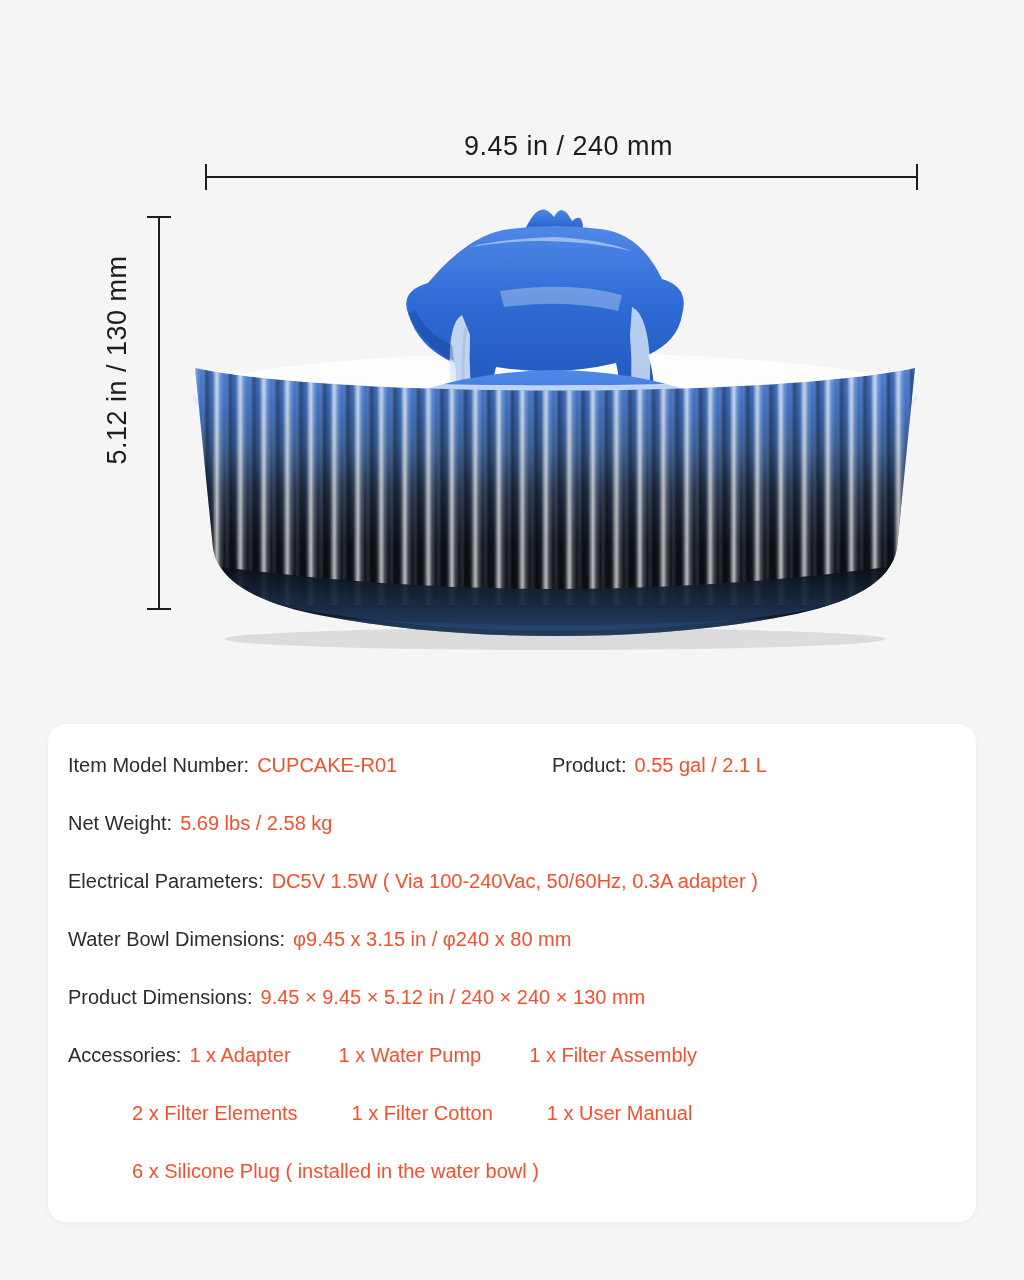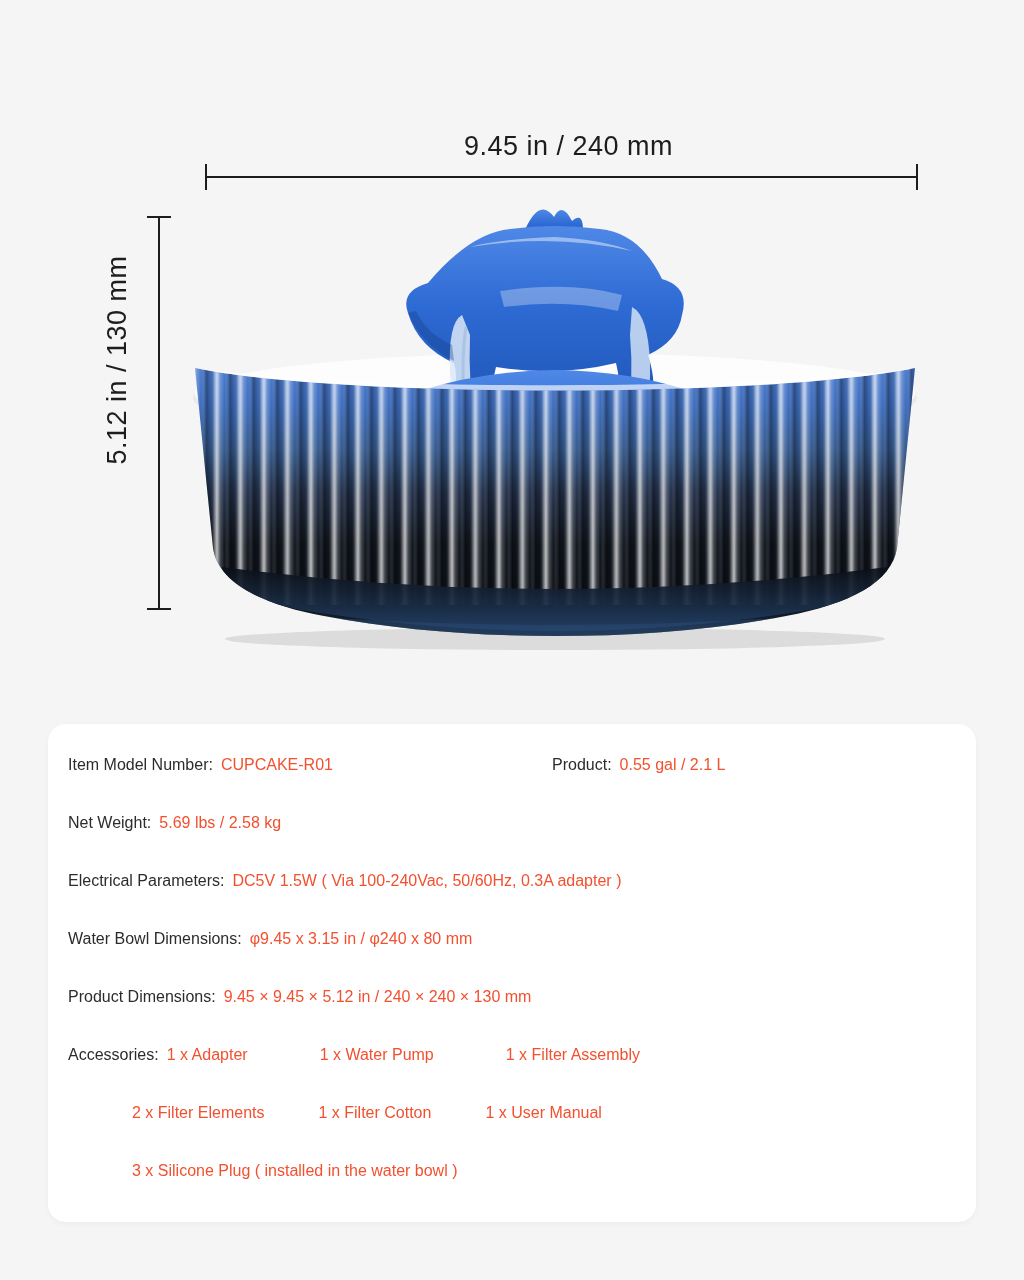--- a/index.html
+++ b/index.html
@@ -51,28 +51,28 @@
 
   
   .hero-svg{position:absolute;left:170px;top:195px;width:770px;height:460px;}
 
   
   .spec-card{
     position:absolute;left:48px;top:724px;width:928px;height:498px;
     background:var(--card);border-radius:18px;
     box-shadow:0 2px 6px rgba(0,0,0,0.04);
     box-sizing:border-box;padding:12px 20px 0 20px;
-    font-size:16px;
+    font-size:20px;
   }
   .spec-row{height:58px;display:flex;align-items:center;}
   .spec-row.two{display:grid;grid-template-columns:484px auto;align-items:center;}
   .cell{display:flex;align-items:baseline;white-space:nowrap;}
   .lbl{color:var(--ink);padding-right:8px;}
   .val{color:var(--accent);font-weight:400;}
-  .acc-line1 .val + .val{margin-left:72px;}
+  .acc-line1 .val + .val{margin-left:48px;}
   .acc-line1 .val:first-of-type{margin-left:4px;}
   .acc-indent{margin-left:64px;}
   .acc-line2 .val + .val{margin-left:54px;}
 </style>
 </head>
 <body>
 
 <div class="page">
 
   <div class="dim-width-label">9.45  in / 240 mm</div>
@@ -213,18 +213,18 @@
     <div class="spec-row">
       <div class="cell acc-line2 acc-indent">
         <span class="val">2 x Filter Elements</span>
         <span class="val">1 x Filter Cotton</span>
         <span class="val">1 x User Manual</span>
       </div>
     </div>
 
     <div class="spec-row">
       <div class="cell acc-indent">
-        <span class="val">3 x Silicone Plug ( installed in the water bowl )</span>
+        <span class="val">6 x Silicone Plug ( installed in the water bowl )</span>
       </div>
     </div>
 
   </div>
 </div>
 
 </body></html>

